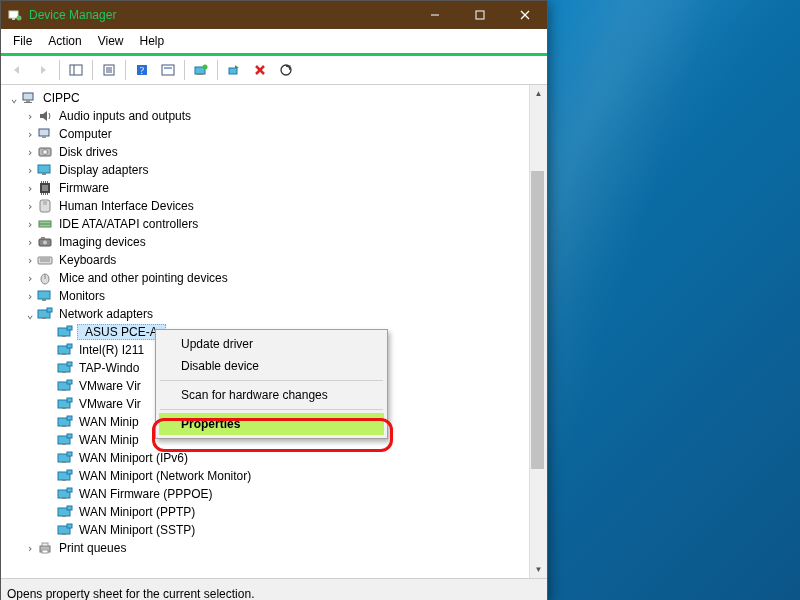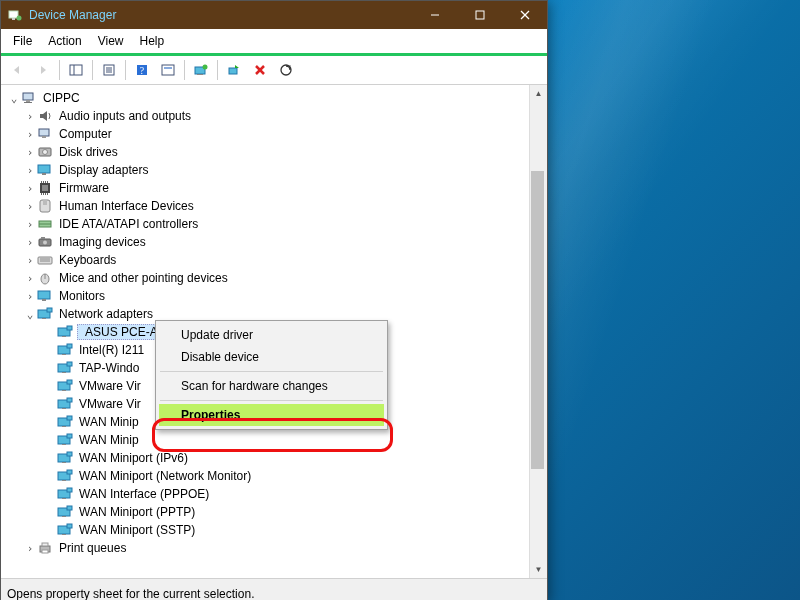--- a/index.html
+++ b/index.html
@@ -2,21 +2,21 @@
 <html><head>
 <meta charset="utf-8">
 <style>
 html,body{margin:0;padding:0;height:100%;font-family:"Segoe UI",Tahoma,sans-serif;font-size:12px;color:#000;overflow:hidden}
 body{width:800px;height:600px;background:linear-gradient(135deg,#0a5a9e 0%,#1187c8 35%,#0a6fa8 55%,#0c5588 100%);position:relative}
 .desktop-rays{position:absolute;inset:0;background:
   linear-gradient(115deg,transparent 30%,rgba(255,255,255,0.06) 40%,transparent 50%),
   linear-gradient(125deg,transparent 45%,rgba(255,255,255,0.05) 55%,transparent 65%),
   linear-gradient(108deg,transparent 55%,rgba(255,255,255,0.07) 63%,transparent 72%)}
 .window{position:absolute;left:0;top:0;width:546px;height:600px;background:#fff;border:1px solid #555;box-shadow:2px 2px 12px rgba(0,0,0,0.4);display:flex;flex-direction:column}
-.titlebar{height:28px;background:#5d3a17;color:#7dd3fc;display:flex;align-items:center;padding-left:6px}
+.titlebar{height:28px;background:#5d3a17;color:#22c55e;display:flex;align-items:center;padding-left:6px}
 .titlebar .app-icon{width:16px;height:16px;margin-right:6px;display:flex;align-items:center;justify-content:center}
 .titlebar .title{flex:1;font-size:12px}
 .winbtns{display:flex;height:100%}
 .winbtn{width:45px;display:flex;align-items:center;justify-content:center;color:#fff;font-size:14px}
 .menubar{height:20px;display:flex;align-items:center;padding:2px 4px;border-bottom:3px solid #22c55e;background:#fff}
 .menuitem{padding:1px 8px;font-size:12px}
 .toolbar{height:28px;display:flex;align-items:center;padding:0 4px;border-bottom:1px solid #d0d0d0;background:#fff;gap:2px}
 .tbtn{width:22px;height:22px;display:flex;align-items:center;justify-content:center;border:1px solid transparent}
 .tbtn.disabled{opacity:0.4}
 .tbar-sep{width:1px;height:20px;background:#ccc;margin:0 2px}
@@ -30,21 +30,21 @@
 .expander{width:14px;text-align:center;font-size:11px;color:#555;font-family:monospace;line-height:1;user-select:none}
 .expander.blank{visibility:hidden}
 .node .icon{width:16px;height:16px;margin-right:4px;display:flex;align-items:center;justify-content:center}
 .node .label{padding:0 2px}
 .node.selected .label{background:#cce8ff;border:1px dotted #99c;padding:0 7px}
 .indent0{padding-left:2px}
 .indent1{padding-left:18px}
 .indent2{padding-left:38px}
 .statusbar{height:22px;display:flex;align-items:flex-end;padding:0 6px;background:#f0f0f0;font-size:12px}
 
-.ctxmenu{position:absolute;left:155px;top:320px;width:225px;background:#f2f2f2;border:1px solid #a0a0a0;box-shadow:2px 3px 5px rgba(0,0,0,0.3);padding:3px}
+.ctxmenu{position:absolute;left:155px;top:329px;width:225px;background:#f2f2f2;border:1px solid #a0a0a0;box-shadow:2px 3px 5px rgba(0,0,0,0.3);padding:3px}
 .ctxmenu .ci{height:22px;display:flex;align-items:center;padding-left:22px;font-size:12px}
 .ctxmenu .sep{height:1px;background:#d0d0d0;margin:3px 1px}
 .ctxmenu .ci.hover{background:#bef264}
 .ctxmenu .ci.hover span{font-weight:bold}
 .highlight-ring{position:absolute;left:152px;top:418px;width:235px;height:28px;border:3px solid #e11;border-radius:12px;pointer-events:none}
 
 svg{display:block}
 </style>
 </head>
 <body>
@@ -403,21 +403,21 @@
         </div>
         <div class="node indent2">
           <span class="expander blank">›</span>
           <span class="icon">
             <svg width="16" height="16" viewBox="0 0 16 16">
               <rect x="1" y="4" width="12" height="8" fill="#5bd" stroke="#27a"></rect>
               <rect x="5" y="12" width="4" height="1" fill="#888"></rect>
               <rect x="10" y="2" width="5" height="4" fill="#5bd" stroke="#27a"></rect>
             </svg>
           </span>
-          <span class="label">WAN Interface (PPPOE)</span>
+          <span class="label">WAN Firmware (PPPOE)</span>
         </div>
         <div class="node indent2">
           <span class="expander blank">›</span>
           <span class="icon">
             <svg width="16" height="16" viewBox="0 0 16 16">
               <rect x="1" y="4" width="12" height="8" fill="#5bd" stroke="#27a"></rect>
               <rect x="5" y="12" width="4" height="1" fill="#888"></rect>
               <rect x="10" y="2" width="5" height="4" fill="#5bd" stroke="#27a"></rect>
             </svg>
           </span>

